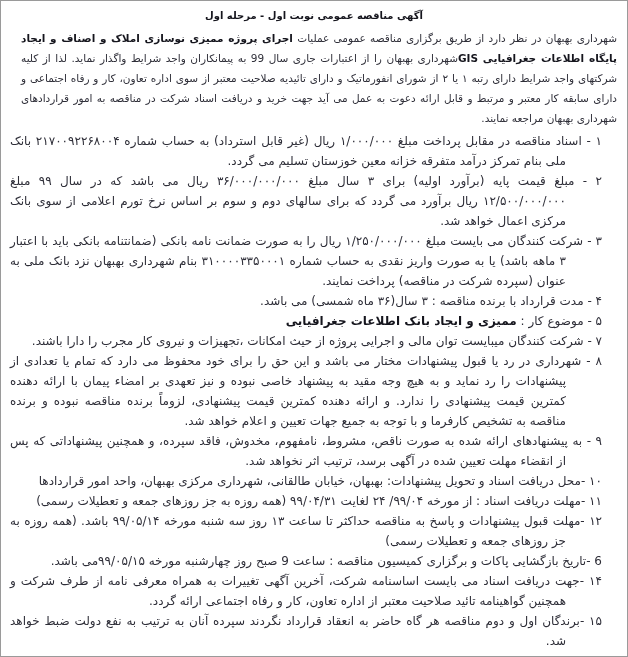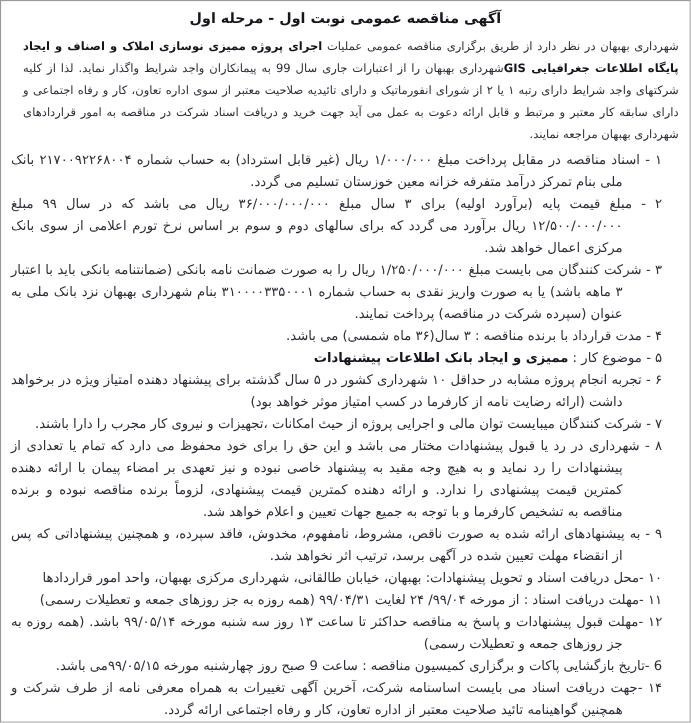--- a/index.html
+++ b/index.html
@@ -8,21 +8,21 @@
     width:628px; height:657px; box-sizing:border-box;
     background:var(--paper);
     border:1px solid var(--border);
     padding:5px 9px 0 9px;
     direction:rtl;
     font-family:"DejaVu Sans", sans-serif;
     color:var(--ink);
     overflow:hidden;
   }
   .title {
-    font-size:13px; font-weight:bold; text-align:center;
+    font-size:10px; font-weight:bold; text-align:center;
     color:var(--title-ink); margin:4px 0 7px 0;
   }
   .intro {
     font-size:10.5px; line-height:20px; text-align:justify;
     margin:0 1px 0 11px;
   }
   .intro b, .item b { font-weight:bold; color:var(--title-ink); }
   .items { margin-top:3px; }
   .item {
     font-size:12px; line-height:20px; text-align:justify;
@@ -35,22 +35,21 @@
 <div class="page">
   <div class="title">آگهی مناقصه عمومی نوبت اول - مرحله اول</div>
 
   <p class="intro"><span>شهرداری بهبهان در نظر دارد از طریق برگزاری مناقصه عمومی عملیات </span><b>اجرای پروژه ممیزی نوسازی املاک و اصناف و ایجاد پایگاه اطلاعات جغرافیایی GIS</b><span>شهرداری بهبهان را از اعتبارات جاری سال 99 به پیمانکاران واجد شرایط واگذار نماید. لذا از کلیه شرکتهای واجد شرایط دارای رتبه ۱ یا ۲ از شورای انفورماتیک و دارای تائیدیه صلاحیت معتبر از سوی اداره تعاون، کار و رفاه اجتماعی و دارای سابقه کار معتبر و مرتبط و قابل ارائه دعوت به عمل می آید جهت خرید و دریافت اسناد شرکت در مناقصه به امور قراردادهای شهرداری بهبهان مراجعه نمایند.</span></p>
 
   <div class="items">
       <div class="item"><span>۱ - </span><span>اسناد مناقصه در مقابل پرداخت مبلغ ۱/۰۰۰/۰۰۰ ریال (غیر قابل استرداد) به حساب شماره ۲۱۷۰۰۹۲۲۶۸۰۰۴ بانک ملی بنام تمرکز درآمد متفرقه خزانه معین خوزستان تسلیم می گردد.</span></div>
       <div class="item"><span>۲ - </span><span>مبلغ قیمت پایه (برآورد اولیه) برای ۳ سال مبلغ ۳۶/۰۰۰/۰۰۰/۰۰۰ ریال می باشد که در سال ۹۹ مبلغ ۱۲/۵۰۰/۰۰۰/۰۰۰ ریال برآورد می گردد که برای سالهای دوم و سوم بر اساس نرخ تورم اعلامی از سوی بانک مرکزی اعمال خواهد شد.</span></div>
       <div class="item"><span>۳ - </span><span>شرکت کنندگان می بایست مبلغ ۱/۲۵۰/۰۰۰/۰۰۰ ریال را به صورت ضمانت نامه بانکی (ضمانتنامه بانکی باید با اعتبار ۳ ماهه باشد) یا به صورت واریز نقدی به حساب شماره ۳۱۰۰۰۰۳۳۵۰۰۰۱ بنام شهرداری بهبهان نزد بانک ملی به عنوان (سپرده شرکت در مناقصه) پرداخت نمایند.</span></div>
       <div class="item"><span>۴ - </span><span>مدت قرارداد با برنده مناقصه : ۳ سال(۳۶ ماه شمسی) می باشد.</span></div>
-      <div class="item"><span>۵ - </span><span>موضوع کار : </span><b>ممیزی و ایجاد بانک اطلاعات پیشنهادات</b></div>
-      <div class="item"><span>۶ - </span><span>تجربه انجام پروژه مشابه در حداقل ۱۰ شهرداری کشور در ۵ سال گذشته برای پیشنهاد دهنده امتیاز ویژه در برخواهد داشت (ارائه رضایت نامه از کارفرما در کسب امتیاز موثر خواهد بود)</span></div>
+      <div class="item"><span>۵ - </span><span>موضوع کار : </span><b>ممیزی و ایجاد بانک اطلاعات جغرافیایی</b></div>
       <div class="item"><span>۷ - </span><span>شرکت کنندگان میبایست توان مالی و اجرایی پروژه از حیث امکانات ،تجهیزات و نیروی کار مجرب را دارا باشند.</span></div>
       <div class="item"><span>۸ - </span><span>شهرداری در رد یا قبول پیشنهادات مختار می باشد و این حق را برای خود محفوظ می دارد که تمام یا تعدادی از پیشنهادات را رد نماید و به هیچ وجه مقید به پیشنهاد خاصی نبوده و نیز تعهدی بر امضاء پیمان با ارائه دهنده کمترین قیمت پیشنهادی را ندارد. و ارائه دهنده کمترین قیمت پیشنهادی، لزوماً برنده مناقصه نبوده و برنده مناقصه به تشخیص کارفرما و با توجه به جمیع جهات تعیین و اعلام خواهد شد.</span></div>
       <div class="item"><span>۹ - </span><span>به پیشنهادهای ارائه شده به صورت ناقص، مشروط، نامفهوم، مخدوش، فاقد سپرده، و همچنین پیشنهاداتی که پس از انقضاء مهلت تعیین شده در آگهی برسد، ترتیب اثر نخواهد شد.</span></div>
       <div class="item"><span>۱۰ -</span><span>محل دریافت اسناد و تحویل پیشنهادات: بهبهان، خیابان طالقانی، شهرداری مرکزی بهبهان، واحد امور قراردادها</span></div>
       <div class="item"><span>۱۱ -</span><span>مهلت دریافت اسناد : از مورخه ۹۹/۰۴/ ۲۴ لغایت ۹۹/۰۴/۳۱ (همه روزه به جز روزهای جمعه و تعطیلات رسمی)</span></div>
       <div class="item"><span>۱۲ -</span><span>مهلت قبول پیشنهادات و پاسخ به مناقصه حداکثر تا ساعت ۱۳ روز سه شنبه مورخه ۹۹/۰۵/۱۴ باشد. (همه روزه به جز روزهای جمعه و تعطیلات رسمی)</span></div>
       <div class="item"><span>6 -</span><span>تاریخ بازگشایی پاکات و برگزاری کمیسیون مناقصه : ساعت 9 صبح روز چهارشنبه مورخه ۹۹/۰۵/۱۵می باشد.</span></div>
       <div class="item"><span>۱۴ -</span><span>جهت دریافت اسناد می بایست اساسنامه شرکت، آخرین آگهی تغییرات به همراه معرفی نامه از طرف شرکت و همچنین گواهینامه تائید صلاحیت معتبر از اداره تعاون، کار و رفاه اجتماعی ارائه گردد.</span></div>
       <div class="item"><span>۱۵ -</span><span>برندگان اول و دوم مناقصه هر گاه حاضر به انعقاد قرارداد نگردند سپرده آنان به ترتیب به نفع دولت ضبط خواهد شد.</span></div>
       <div class="item"></div>

